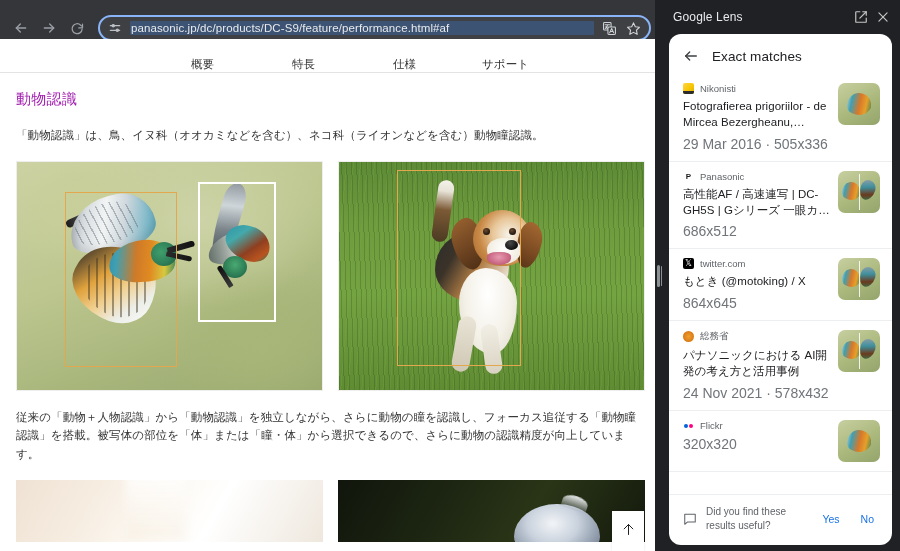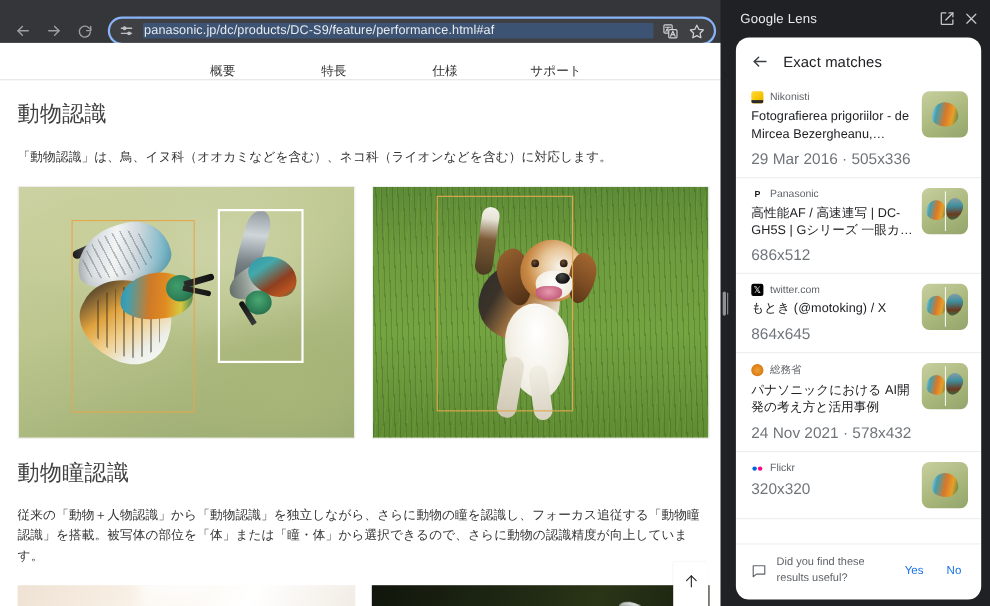--- a/index.html
+++ b/index.html
@@ -48,21 +48,21 @@
     height: 34px; border-bottom: 1px solid #e3e3e3;
     display: flex; align-items: flex-end; background: #fff;
   }
   .page-nav .spacer { width: 152px; flex: none; }
   .page-nav a {
     font-size: 11.5px; color: #333; text-decoration: none;
     width: 101px; text-align: center; display: block;
   }
   .content { padding: 0 16px; }
   h2.sec-title {
-    font-size: 20px; font-weight: 500; color: #404040;
+    font-size: 15px; font-weight: 500; color: #a21caf;
     margin-top: 17px; letter-spacing: 0.3px;
   }
   p.sec-body {
     font-size: 11.5px; color: #333; line-height: 1.62;
     margin-top: 17px; letter-spacing: 0.1px;
   }
   .img-row { display: flex; gap: 15px; margin-top: 16px; }
   .photo {
     width: 307px; height: 230px; position: relative; overflow: hidden;
     border: 1px solid #eee; flex: none;
@@ -418,21 +418,21 @@
         <div class="spacer"></div>
         <a>概要</a>
         <a>特長</a>
         <a>仕様</a>
         <a>サポート</a>
       </div>
 
       <div class="content">
 
         <h2 class="sec-title">動物認識</h2>
-        <p class="sec-body">「動物認識」は、鳥、イヌ科（オオカミなどを含む）、ネコ科（ライオンなどを含む）に対応します。</p>
+        <p class="sec-body">「動物認識」は、鳥、イヌ科（オオカミなどを含む）、ネコ科（ライオンなどを含む）動物瞳認識。</p>
 
         <div class="img-row">
 
           <div class="photo">
             <div class="bg-bird"></div>
             <div class="bird b1">
               <div class="tail"></div>
                 <div class="wing-up"></div>
                 <div class="wing-low"></div>
               <div class="body"></div>
@@ -467,21 +467,20 @@
                 <div class="eyeR"></div>
               <div class="muzzle"></div>
                 <div class="nose"></div>
                 <div class="mouth"></div>
             </div>
             <div class="afbox active" style="left:58px;top:8px;width:124px;height:196px;"></div>
           </div>
 
         </div>
 
-        <h2 class="sec-title">動物瞳認識</h2>
         <p class="sec-body">従来の「動物＋人物認識」から「動物認識」を独立しながら、さらに動物の瞳を認識し、フォーカス追従する「動物瞳認識」を搭載。被写体の部位を「体」または「瞳・体」から選択できるので、さらに動物の認識精度が向上しています。</p>
 
         <div class="bot-row">
           <div class="bot-a">
             <div class="blur1"></div>
           </div>
           <div class="bot-b">
             <div class="owl"></div>
               <div class="tuft"></div>
           </div>

